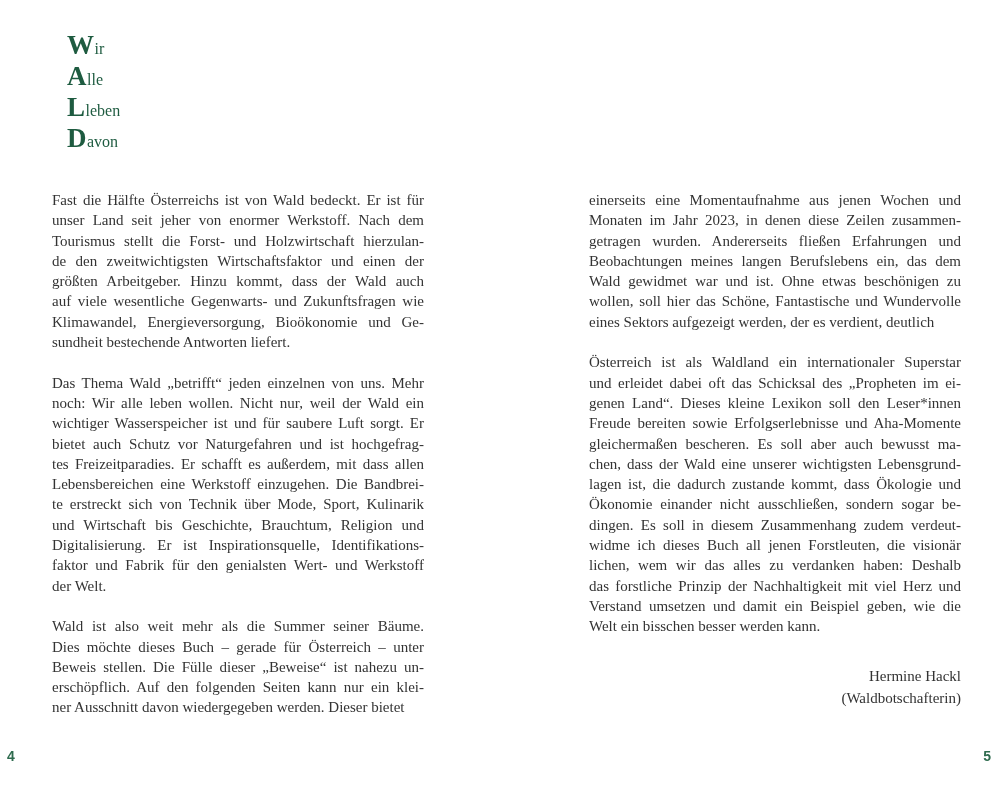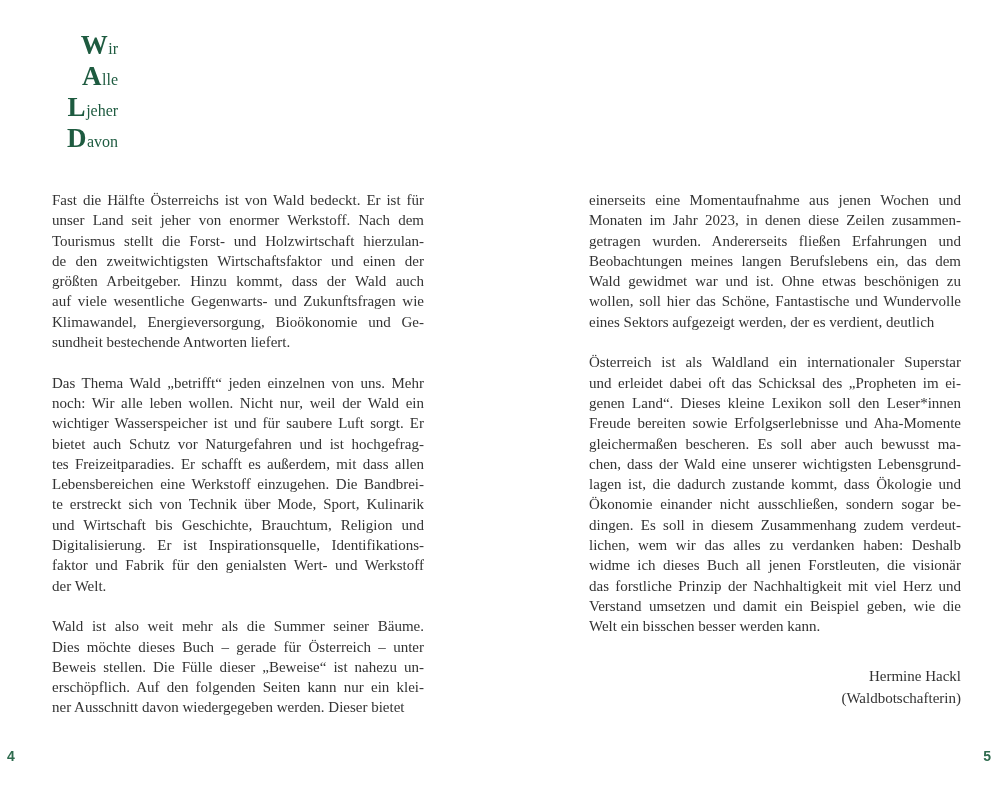--- a/index.html
+++ b/index.html
@@ -5,21 +5,21 @@
   html, body { margin: 0; padding: 0; }
   body {
     width: 1000px; height: 800px;
     background: #ffffff;
     font-family: "Liberation Serif", serif;
     overflow: hidden;
   }
   .spread { position: relative; width: 1000px; height: 800px; background: #ffffff; }
 
   
-  .title-block { position: absolute; left: 67px; top: 30px; color: #1e5b40; text-align: right; }
+  .title-block { position: absolute; left: 67px; top: 30px; color: #1e5b40; }
   .title-row { height: 31px; line-height: 31px; white-space: nowrap; }
   .title-initial { font-size: 27px; font-weight: 700; letter-spacing: 0.5px; }
   .title-rest { font-size: 16px; font-weight: 400; }
 
   
   .col {
     position: absolute; top: 190px; width: 372px;
     color: #333333; font-size: 15px; line-height: 20.3px;
   }
   .col-left  { left: 52px; }
@@ -45,21 +45,21 @@
 <div class="spread">
 
   <div class="title-block">
     <div class="title-row">
       <span class="title-initial">W</span><span class="title-rest">ir</span>
     </div>
     <div class="title-row">
       <span class="title-initial">A</span><span class="title-rest">lle</span>
     </div>
     <div class="title-row">
-      <span class="title-initial">L</span><span class="title-rest">jeher</span>
+      <span class="title-initial">L</span><span class="title-rest">leben</span>
     </div>
     <div class="title-row">
       <span class="title-initial">D</span><span class="title-rest">avon</span>
     </div>
   </div>
 
   <div class="col col-left">
     <div class="para">
         <div class="tline">Fast die Hälfte Österreichs ist von Wald bedeckt. Er ist für</div>
         <div class="tline">unser Land seit jeher von enormer Werkstoff. Nach dem</div>
@@ -105,22 +105,22 @@
     <div class="para">
         <div class="tline">Österreich ist als Waldland ein internationaler Superstar</div>
         <div class="tline">und erleidet dabei oft das Schicksal des „Propheten im ei-</div>
         <div class="tline">genen Land“. Dieses kleine Lexikon soll den Leser*innen</div>
         <div class="tline">Freude bereiten sowie Erfolgserlebnisse und Aha-Momente</div>
         <div class="tline">gleichermaßen bescheren. Es soll aber auch bewusst ma-</div>
         <div class="tline">chen, dass der Wald eine unserer wichtigsten Lebensgrund-</div>
         <div class="tline">lagen ist, die dadurch zustande kommt, dass Ökologie und</div>
         <div class="tline">Ökonomie einander nicht ausschließen, sondern sogar be-</div>
         <div class="tline">dingen. Es soll in diesem Zusammenhang zudem verdeut-</div>
+        <div class="tline">widme ich dieses Buch all jenen Forstleuten, die visionär</div>
         <div class="tline">lichen, wem wir das alles zu verdanken haben: Deshalb</div>
-        <div class="tline">widme ich dieses Buch all jenen Forstleuten, die visionär</div>
         <div class="tline">das forstliche Prinzip der Nachhaltigkeit mit viel Herz und</div>
         <div class="tline">Verstand umsetzen und damit ein Beispiel geben, wie die</div>
         <div class="tline">Welt ein bisschen besser werden kann.</div>
       </div>
     <div class="signature">
       <div>Hermine Hackl</div>
       <div>(Waldbotschafterin)</div>
     </div>
   </div>
 

